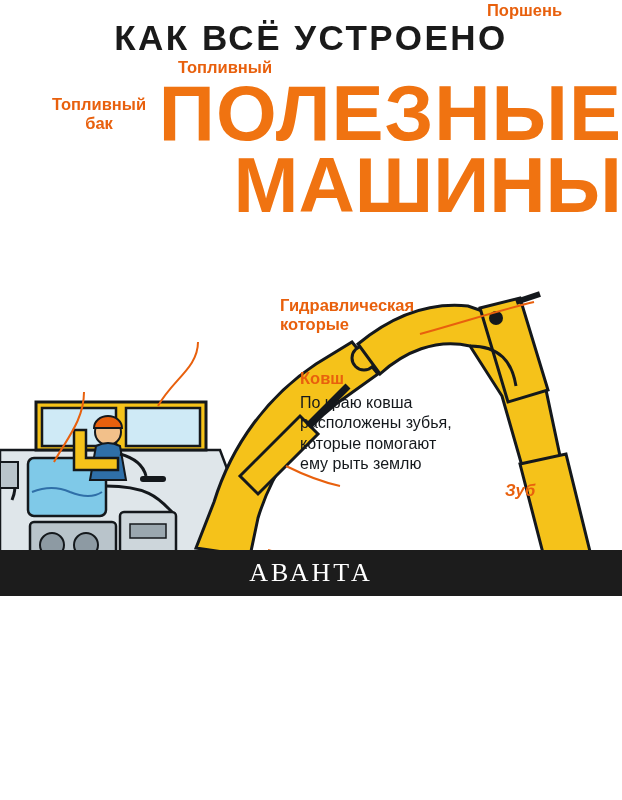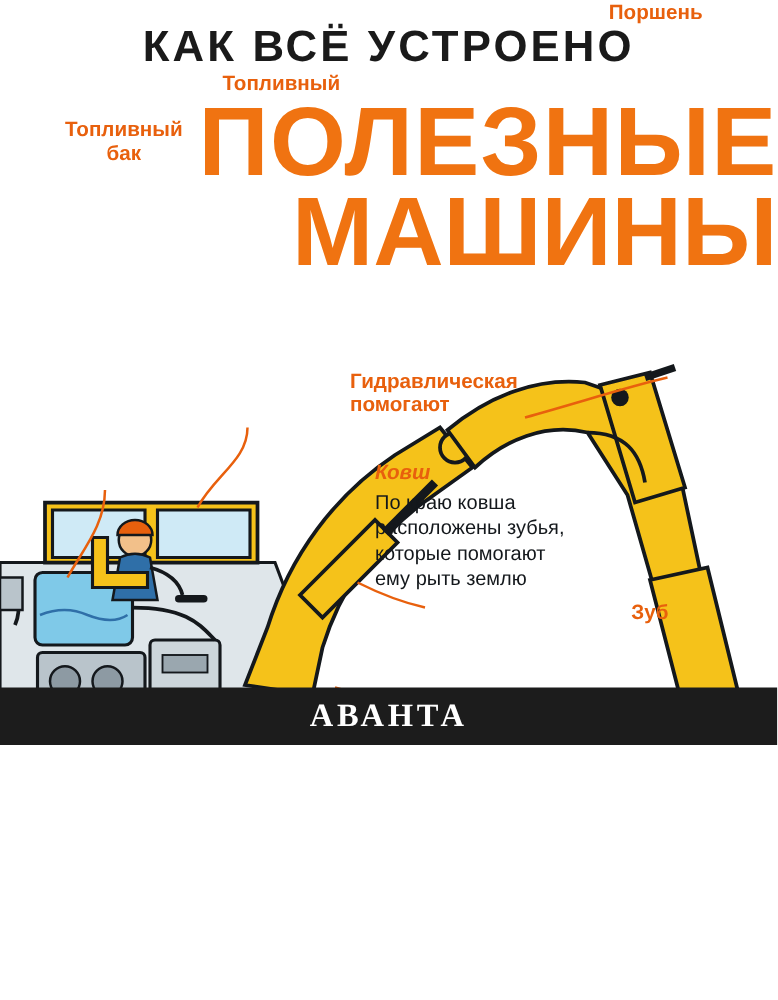--- a/index.html
+++ b/index.html
@@ -74,44 +74,44 @@
     color: #14181c;
     font-weight: normal;
     font-size: 16px;
     line-height: 1.28;
   }
   #lbl-fuel   { left: 52px;  top: 95px; text-align: center; }
   #lbl-driver { left: 178px; top: 58px; }
   #lbl-piston { left: 487px; top: 1px; }
   #lbl-cyl    { left: 292px; top: 204px; }
   #lbl-fluid  { left: 280px; top: 296px; }
-  #lbl-bucket { left: 300px; top: 369px; font-style: italic; }
+  #lbl-bucket { left: 300px; top: 369px; }
   #lbl-bucket-desc { left: 300px; top: 393px; }
-  #lbl-tooth  { left: 505px; top: 481px; }
+  #lbl-tooth  { left: 505px; top: 481px; font-style: italic; }
 
   
   .publisher-bar {
     position: absolute;
     left: 0;
     bottom: 0;
     width: 622px;
     height: 46px;
     background: #1c1c1c;
   }
   .publisher-name {
     position: absolute;
     left: 0;
     bottom: 0;
     width: 622px;
     height: 46px;
     line-height: 46px;
     text-align: center;
     color: #ffffff;
     font-size: 26px;
-    font-weight: bold;
+    font-weight: normal;
     letter-spacing: 3px;
     font-family: "Liberation Serif", serif;
   }
 </style>
 </head>
 <body>
 
 <div id="cover">
 
   <div class="series-title">КАК ВСЁ УСТРОЕНО</div>
@@ -236,21 +236,21 @@
         <path d="M536 486 C528 474 520 466 508 456"></path>
       </g>
     </svg>
   </div>
 
   <div class="callout" id="lbl-fuel">Топливный
 бак</div>
   <div class="callout" id="lbl-driver">Топливный</div>
   <div class="callout" id="lbl-piston">Поршень</div>
   <div class="callout" id="lbl-fluid">Гидравлическая
-помогают</div>
+которые</div>
   <div class="callout" id="lbl-bucket">Ковш</div>
   <div class="callout dark" id="lbl-bucket-desc">По краю ковша
 расположены зубья,
 которые помогают
 ему рыть землю</div>
   <div class="callout" id="lbl-tooth">Зуб</div>
 
   <div class="publisher-bar"></div>
   <div class="publisher-name">АВАНТА</div>
 

